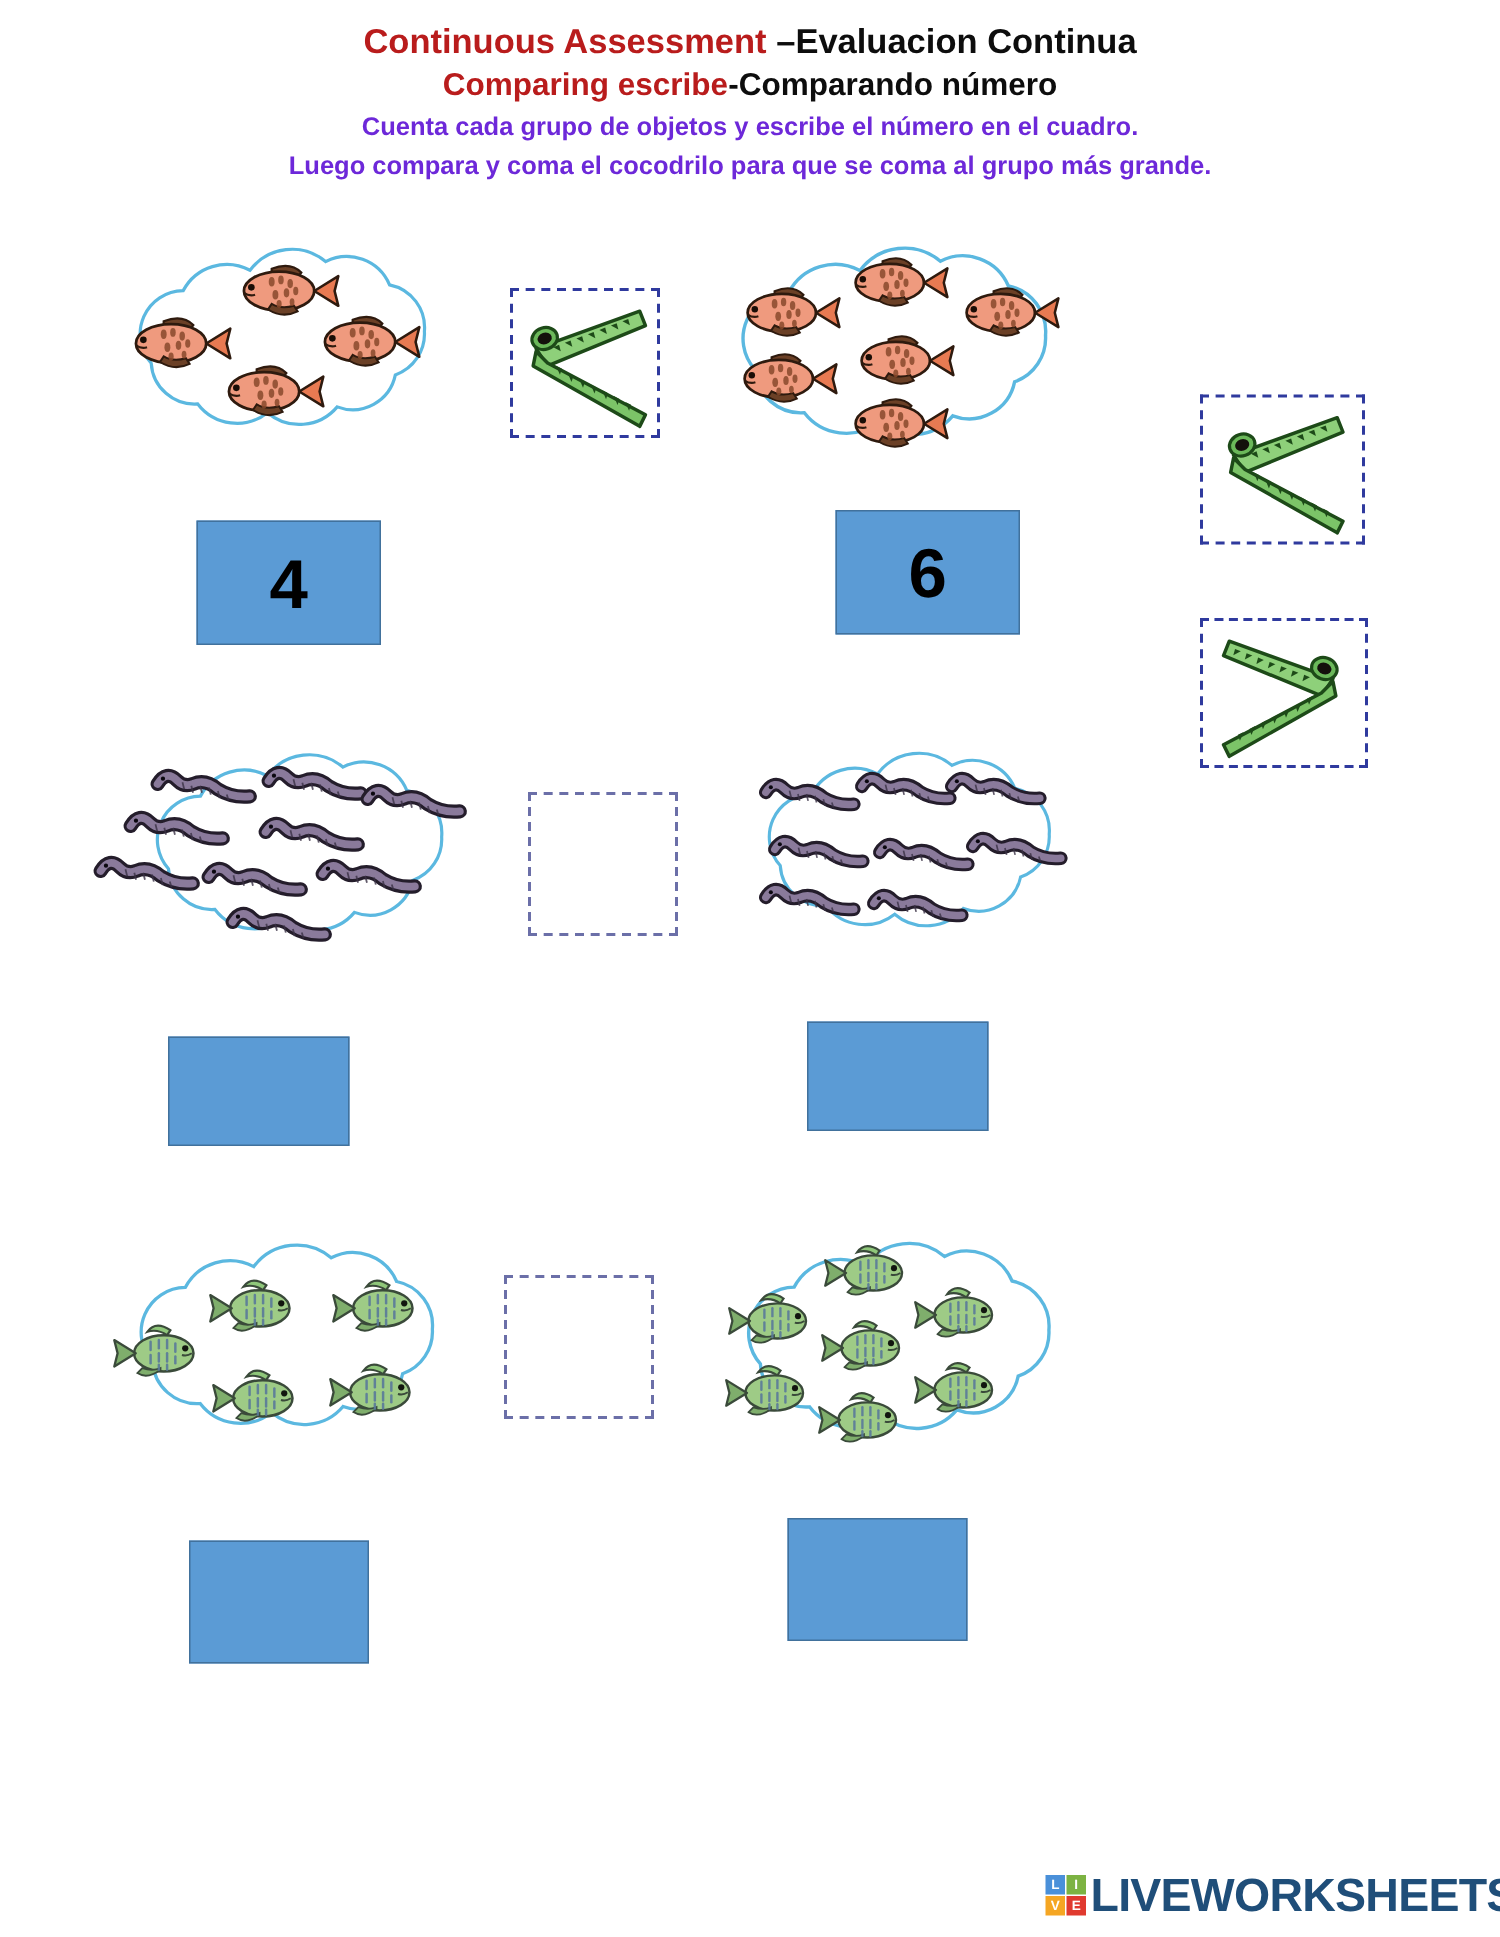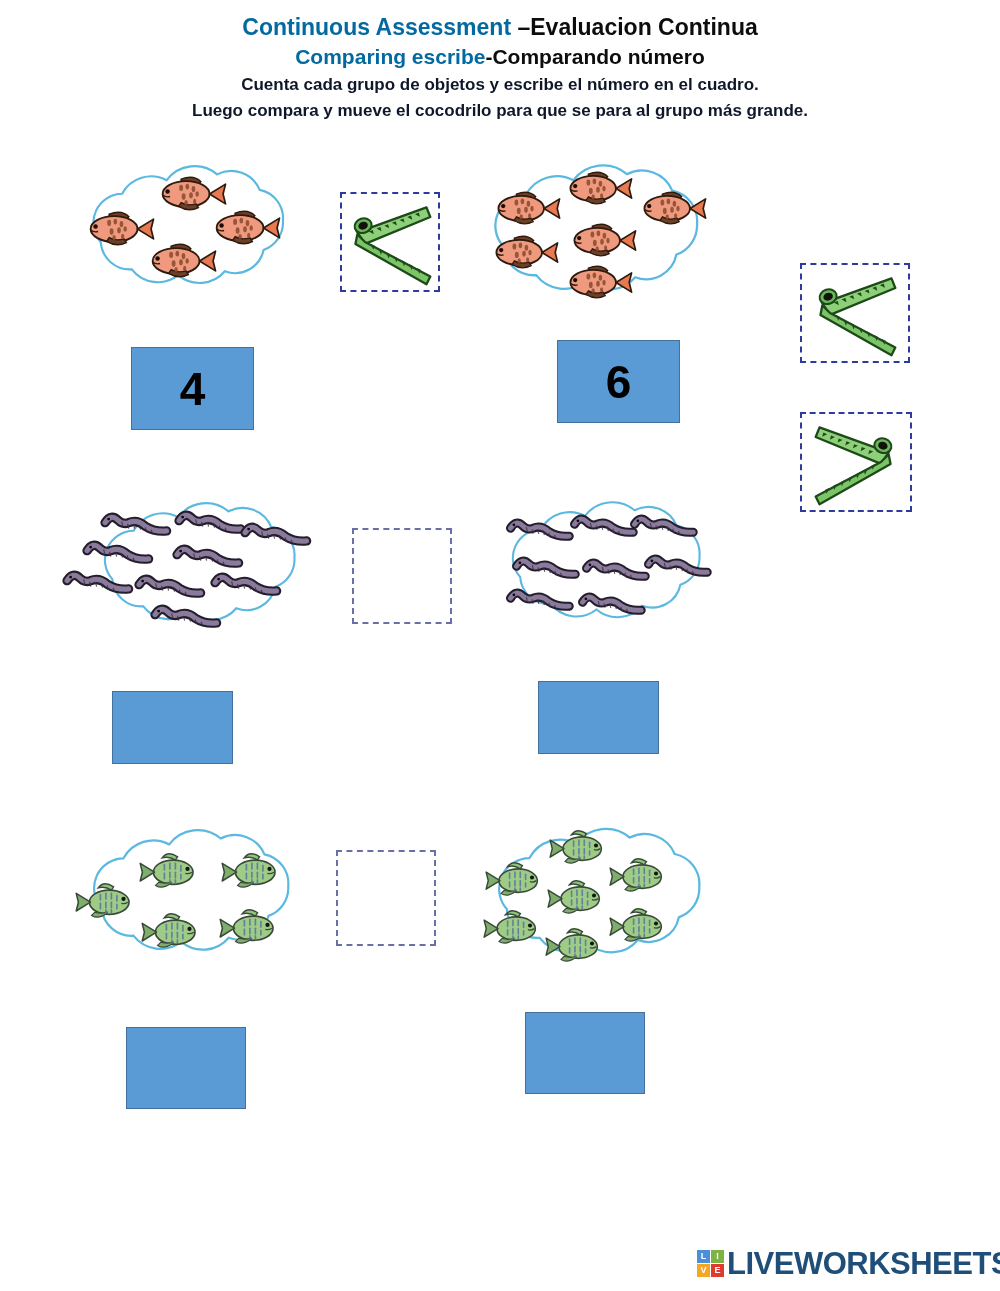--- a/index.html
+++ b/index.html
@@ -29,26 +29,26 @@
     font-weight: bold;
     line-height: 30px;
     white-space: nowrap;
   }
   .title-line-2 {
     font-size: 21px;
     font-weight: bold;
     line-height: 30px;
     white-space: nowrap;
   }
-  .t-blue { color: #0369a1; }
+  .t-blue { color: #b91c1c; }
   .t-black { color: #0d0d0d; text-align: right; }
   .instr {
     font-size: 17px;
     font-weight: bold;
-    color: #0f172a;
+    color: #6d28d9;
     line-height: 26px;
     white-space: nowrap;
   }
 
   
   .cloud {
     position: absolute;
   }
   .cloud svg { display: block; overflow: visible; }
   .cloud .items {
@@ -134,21 +134,21 @@
 <body>
 
 <div class="header">
   <div class="title-line-1">
     <span class="t-blue">Continuous Assessment </span><span class="t-black">–Evaluacion Continua</span>
   </div>
   <div class="title-line-2">
     <span class="t-blue">Comparing escribe</span><span class="t-black">-Comparando número</span>
   </div>
   <div class="instr">Cuenta cada grupo de objetos y escribe el número en el cuadro.</div>
-  <div class="instr">Luego compara y mueve el cocodrilo para que se para al grupo más grande.</div>
+  <div class="instr">Luego compara y coma el cocodrilo para que se coma al grupo más grande.</div>
 </div>
 
 <svg width="0" height="0" style="position:absolute" aria-hidden="true">
   <defs>
 
     <path id="cloud-path" d="M62,40 a34,34 0 0 1 46,-14 a36,36 0 0 1 52,-6 a32,32 0 0 1 44,16
                              a30,30 0 0 1 24,32 a30,30 0 0 1 -20,30
                              a30,30 0 0 1 -40,22 a34,34 0 0 1 -48,4
                              a34,34 0 0 1 -48,-6 a30,30 0 0 1 -32,-28
                              a30,30 0 0 1 22,-50 z"></path>

